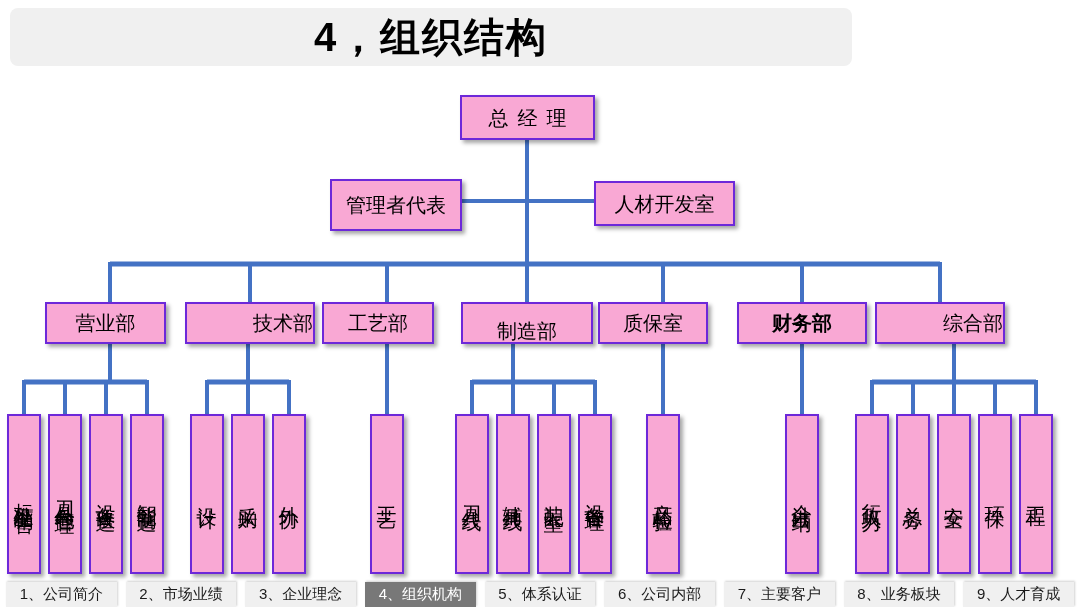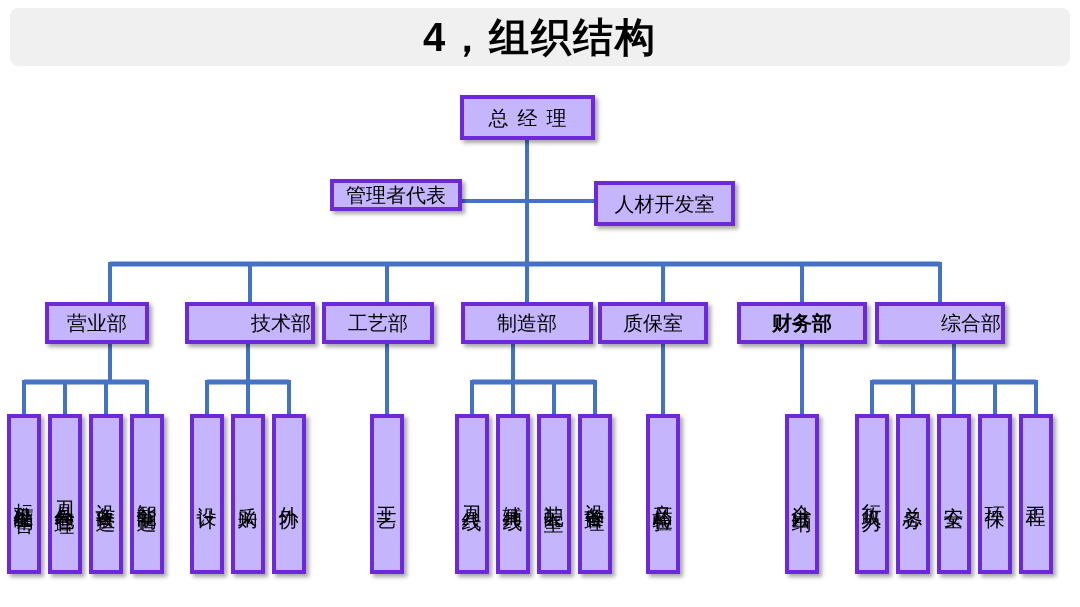--- a/index.html
+++ b/index.html
@@ -1,30 +1,30 @@
 <!DOCTYPE html>
 <html><head>
 <meta charset="utf-8">
 <style>
   html,body{margin:0;padding:0;background:#ffffff;}
   body{width:1080px;height:607px;position:relative;overflow:hidden;
        font-family:"Liberation Sans","DejaVu Sans",sans-serif;color:#000;}
   .slide{position:absolute;inset:0;}
 
   
-  .title-bar{position:absolute;left:10px;top:8px;width:1060px;height:58px;
+  .title-bar{position:absolute;left:10px;top:8px;width:842px;height:58px;
              background:#f0f0f0;border-radius:8px;
              display:flex;align-items:center;justify-content:center;}
   .title-bar h1{margin:0;font-size:40px;font-weight:bold;letter-spacing:2px;color:#000;}
 
   
   .chart{position:absolute;inset:0;}
   .connectors{position:absolute;left:0;top:0;}
-  .box{position:absolute;box-sizing:border-box;background:#c4b5fd;
-       border:4px solid #6d28d9;box-shadow:3px 3px 4px rgba(0,0,0,0.35);
+  .box{position:absolute;box-sizing:border-box;background:#f9a8d4;
+       border:2px solid #6d28d9;box-shadow:3px 3px 4px rgba(0,0,0,0.35);
        display:flex;align-items:center;justify-content:center;
        font-size:20px;line-height:1.1;text-align:center;}
   .box.ceo span{letter-spacing:0.45em;text-indent:0.45em;}
   .vbox{writing-mode:vertical-rl;text-orientation:upright;
         letter-spacing:3px;padding:6px 0;}
 
   
   .tabs{position:absolute;left:0;bottom:0;width:1080px;height:25px;
         display:flex;gap:9px;padding:0 6px;box-sizing:border-box;}
   .tab{flex:1;background:#f0f0f0;color:#1a1a1a;font-size:15px;
@@ -90,37 +90,37 @@
         <line x1="387" y1="343" x2="387" y2="416"></line>
         <line x1="663" y1="343" x2="663" y2="416"></line>
         <line x1="802" y1="343" x2="802" y2="416"></line>
       </g>
     </svg>
 
     <div class="box ceo" style="left:460px;top:95px;width:135px;height:45px;">
       <span>总经理</span>
     </div>
 
-    <div class="box" style="left:330px;top:179px;width:132px;height:32px;">
+    <div class="box" style="left:330px;top:179px;width:132px;height:52px;">
       <span>管理者代表</span>
     </div>
     <div class="box" style="left:594px;top:181px;width:141px;height:45px;">
       <span>人材开发室</span>
     </div>
 
-    <div class="box" style="left:45px;top:302px;width:104px;height:42px;">
+    <div class="box" style="left:45px;top:302px;width:121px;height:42px;">
       <span>营业部</span>
     </div>
     <div class="box" style="left:185px;top:302px;width:130px;height:42px;justify-content:flex-end;">
       <span>技术部</span>
     </div>
     <div class="box" style="left:322px;top:302px;width:112px;height:42px;">
       <span>工艺部</span>
     </div>
-    <div class="box" style="left:461px;top:302px;width:132px;height:42px;">
+    <div class="box" style="left:461px;top:302px;width:132px;height:42px;align-items:flex-end;">
       <span>制造部</span>
     </div>
     <div class="box" style="left:598px;top:302px;width:110px;height:42px;">
       <span>质保室</span>
     </div>
     <div class="box" style="left:737px;top:302px;width:130px;height:42px;font-weight:bold;">
       <span>财务部</span>
     </div>
     <div class="box" style="left:875px;top:302px;width:130px;height:42px;justify-content:flex-end;">
       <span>综合部</span>
@@ -184,14 +184,25 @@
       <span>安全</span>
     </div>
     <div class="box vbox" style="left:978px;top:414px;width:34px;height:160px;">
       <span>环保</span>
     </div>
     <div class="box vbox" style="left:1019px;top:414px;width:34px;height:160px;">
       <span>工程</span>
     </div>
   </div>
 
+  <nav class="tabs">
+    <div class="tab">1、公司简介</div>
+    <div class="tab">2、市场业绩</div>
+    <div class="tab">3、企业理念</div>
+    <div class="tab active">4、组织机构</div>
+    <div class="tab">5、体系认证</div>
+    <div class="tab">6、公司内部</div>
+    <div class="tab">7、主要客户</div>
+    <div class="tab">8、业务板块</div>
+    <div class="tab">9、人才育成</div>
+  </nav>
 
 </div>
 
 </body></html>

